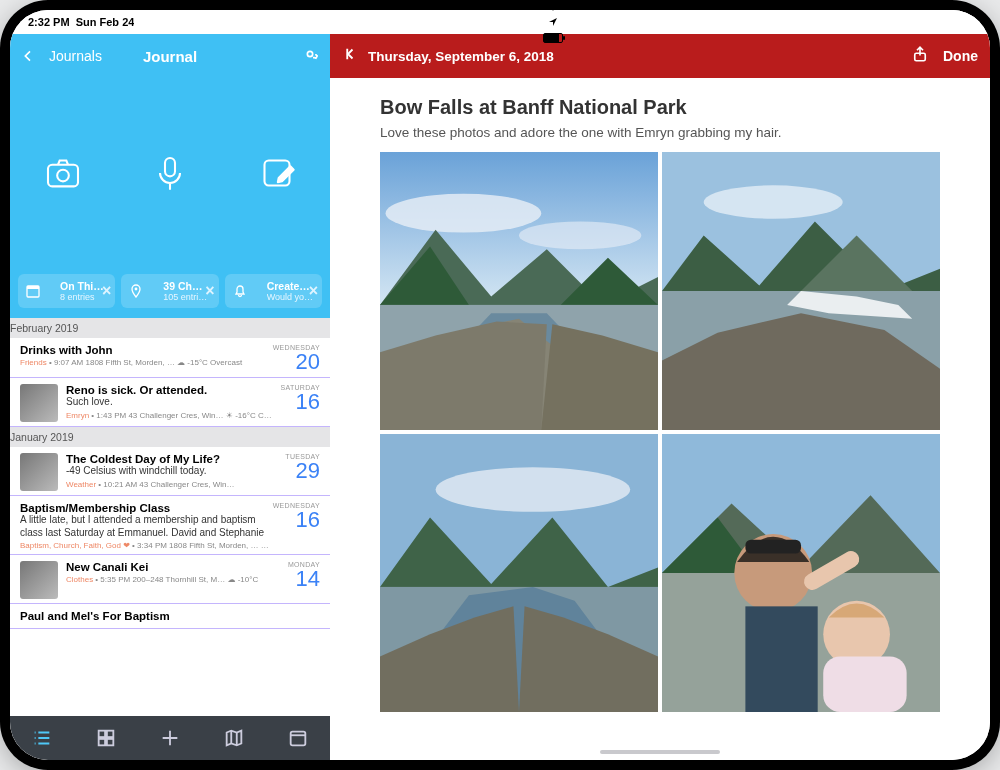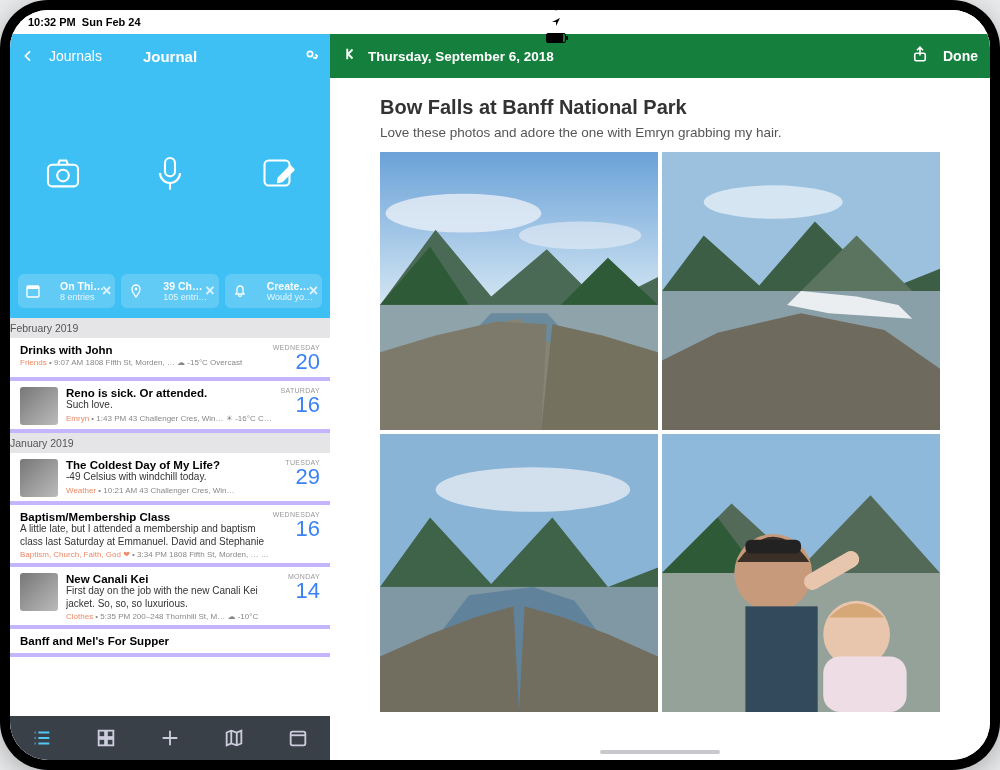--- a/index.html
+++ b/index.html
@@ -94,21 +94,21 @@
   .chip-sub { font-size:9px; color:#e6f6ff; white-space:nowrap; overflow:hidden; text-overflow:ellipsis;}
 
   .list { flex:1; min-height:0; overflow:hidden; background:#fff; }
   .sectionhdr {
     background:#e5e5e7;
     font-size:10.5px; color:#555;
     padding:4px 0;
   }
   .entry {
     display:flex;
-    border-bottom:4px solid #c4b5fd;
+    border-bottom:1px solid #c4b5fd;
     padding:6px 10px 4px 10px;
     background:#fff;
     cursor:pointer;
   }
   .entry .thumb {
     width:38px; height:38px; background:#bbb; border-radius:3px; margin-right:8px; flex:none;
     background-size:cover; background-position:center;
   }
   .entry .main { flex:1; min-width:0; }
   .entry .etitle { font-size:11.5px; font-weight:700; white-space:nowrap; overflow:hidden; text-overflow:ellipsis; }
@@ -127,21 +127,21 @@
   .toolbar .titem {
     flex:1; display:flex; align-items:center; justify-content:center; color:#ccd; cursor:pointer;
   }
   .toolbar .titem.active { color:#4fc8f7; }
   .toolbar svg { width:22px; height:22px; fill:none; stroke:currentColor; stroke-width:2;}
 
   
   .right { flex:1; min-width:0; display:flex; flex-direction:column; background:#fff; }
   .r-header {
     height:44px; flex:none;
-    background:#15803d;
+    background:#b91c1c;
     color:#fff;
     display:flex; align-items:center;
     padding:0 12px;
   }
   .r-header .r-close{ margin-right:8px; cursor:pointer;}
   .r-header .r-date { font-weight:700; font-size:13.5px; }
   .r-header .r-actions { margin-left:auto; display:flex; align-items:center; gap:14px; }
   .r-header .r-done { font-size:14px; font-weight:600; cursor:pointer;}
 
   .r-body {
@@ -164,21 +164,21 @@
   
   .ico { width:16px; height:16px; stroke:#fff; stroke-width:2.5; fill:none; }
 </style>
 </head>
 <body>
 
 <div class="device">
   <div class="screen">
 
     <div class="statusbar">
-      <div><span>10:32 PM</span>&nbsp;&nbsp;<span>Sun Feb 24</span></div>
+      <div><span>2:32 PM</span>&nbsp;&nbsp;<span>Sun Feb 24</span></div>
       <div class="right">
         <span>
           <svg width="14" height="10" viewBox="0 0 14 10">
               <path d="M1 3 Q7 -2 13 3 M3 5 Q7 1.5 11 5 M5 7 Q7 5.5 9 7" stroke="#000" stroke-width="1.3" fill="none"></path>
               <circle cx="7" cy="8.5" r="0.9" fill="#000"></circle>
             </svg>
         </span>
         <span>
           <svg width="10" height="10">
               <path d="M1 5 L9 1 L5 9 L5 5 Z" fill="#000"></path>
@@ -310,31 +310,30 @@
               </div>
               <div class="date">
                 <div class="dow">WEDNESDAY</div>
                 <div class="dnum">16</div>
               </div>
             </div>
             <div class="entry">
               <div class="thumb" style="background:linear-gradient(135deg,#777,#bbb)"></div>
               <div class="main">
                 <div class="etitle">New Canali Kei</div>
-                <div class="esnip">First day on the job with the new Canali Kei jacket. So, so, so luxurious.</div>
                 <div class="meta"><span class="tags">Clothes</span> • 5:35 PM 200–248 Thornhill St, M… ☁ -10°C</div>
               </div>
               <div class="date">
                 <div class="dow">MONDAY</div>
                 <div class="dnum">14</div>
               </div>
             </div>
             <div class="entry">
               <div class="main">
-                <div class="etitle">Banff and Mel's For Supper</div>
+                <div class="etitle">Paul and Mel's For Baptism</div>
                 <div class="esnip"></div>
                 <div class="meta"><span class="tags"></span></div>
               </div>
               <div class="date">
                 <div class="dow"></div>
                 <div class="dnum"></div>
               </div>
             </div>
           </div>
 

